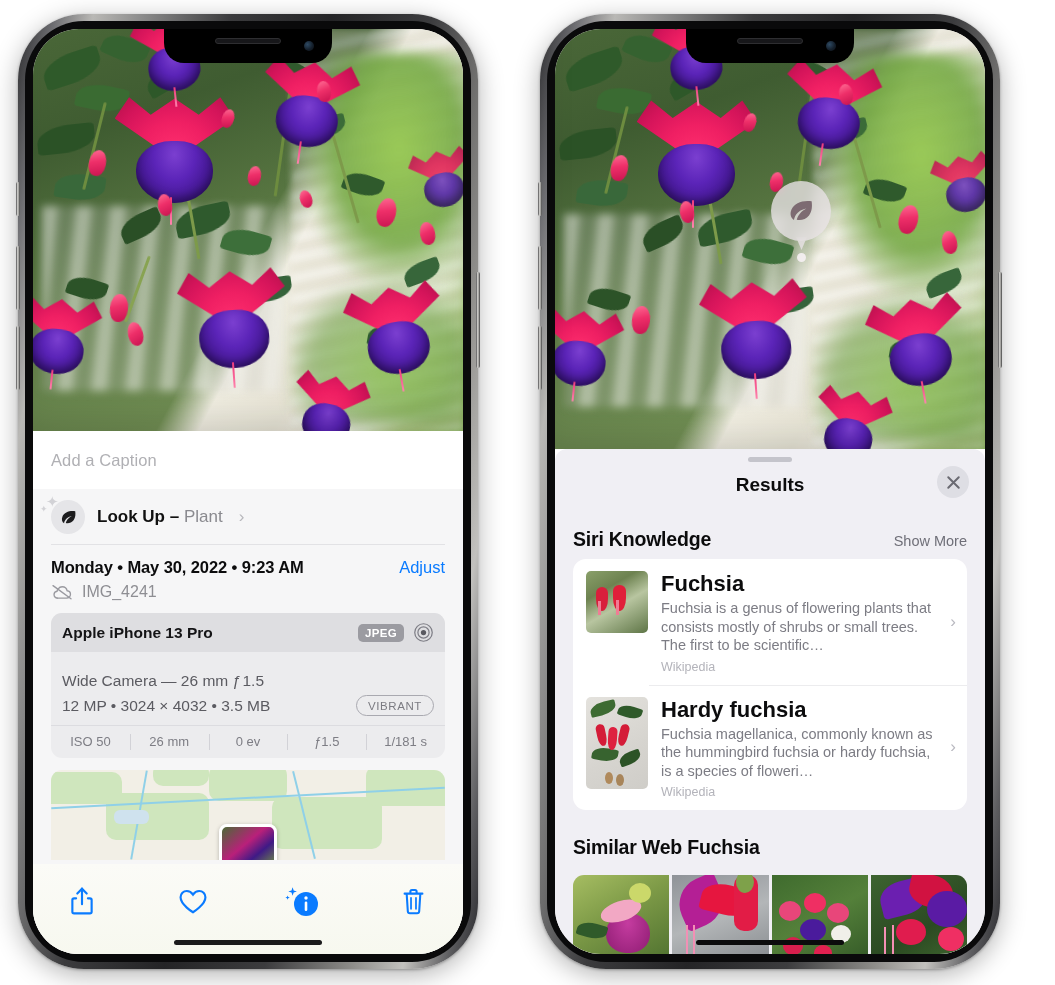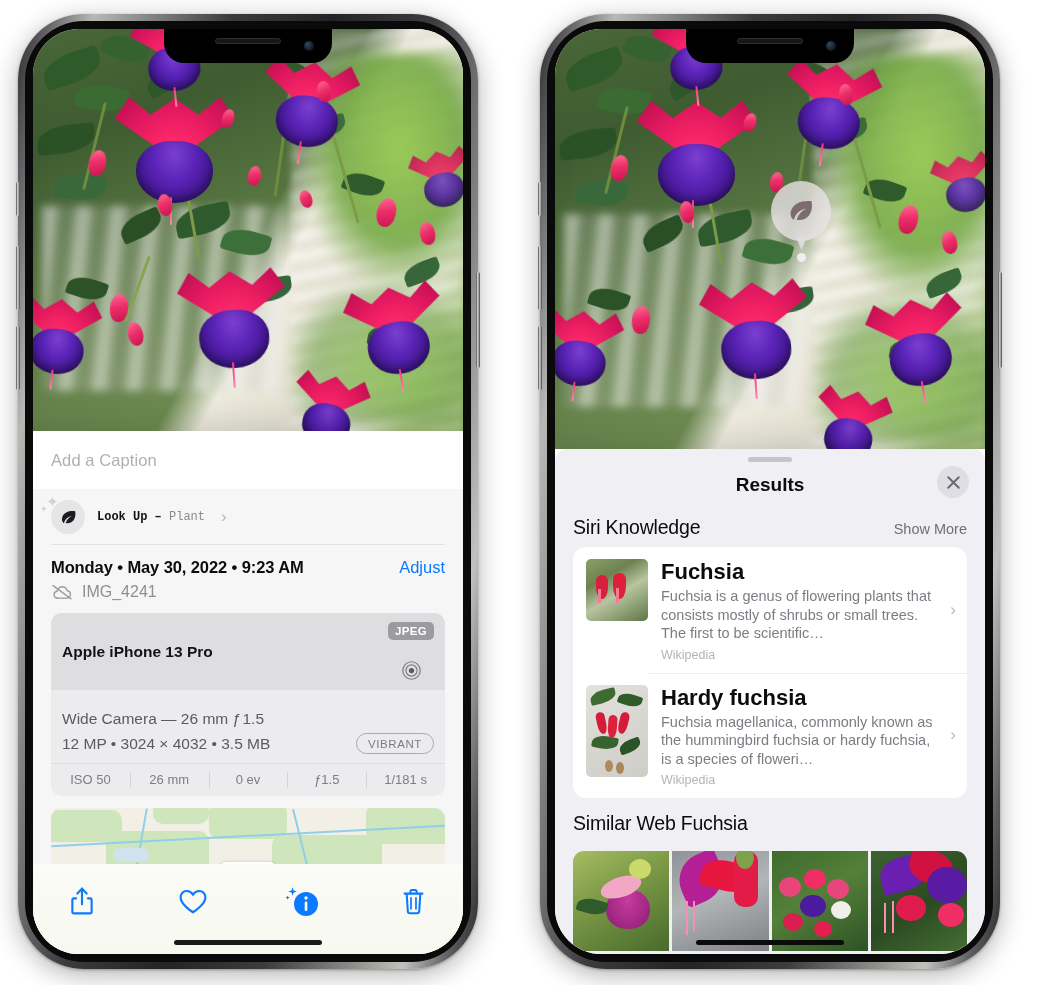--- a/index.html
+++ b/index.html
@@ -133,37 +133,37 @@
     padding: 0 18px; position:relative;
   }
   .lookup:after{ content:""; position:absolute; left:18px; right:18px; bottom:0; height:1px; background:#e2e2e5; }
   .leafcirc {
     position:relative; width:34px; height:34px; border-radius:50%;
     background:#e5e5e8; display:flex; align-items:center; justify-content:center; flex:0 0 auto;
   }
   .sparkle { position:absolute; color:#d2d2d6; font-size:13px; line-height:1; }
   .sp1 { top:-6px; left:-5px; font-size:15px; }
   .sp2 { top:5px; left:-11px; font-size:9px; }
-  .lookup-text { font-size:12px; font-weight:700; color:#111;font-family:Liberation Mono, monospace; }
+  .lookup-text { font-size:17px; font-weight:700; color:#111; }
   .lookup-text .sub { font-weight:400; color:#8a8a8f; }
   .chev { color:#b7b7bc; font-size:17px; margin-left:4px; }
 
   .meta { padding: 13px 18px 0 18px; }
   .meta-row1 { display:flex; align-items:center; justify-content:space-between; }
   .date { font-size:16.5px; font-weight:700; color:#0c0c0d; letter-spacing:-.1px; }
   .adjust { font-size:16.5px; color:#0a7bff; }
   .fname { display:flex; align-items:center; gap:9px; margin-top:6px; font-size:16px; color:#8e8e93; }
 
   .exif { margin: 12px 18px 0 18px; border-radius: 11px; overflow:hidden; background:#ececee; }
   .exif-head {
     display:flex; align-items:center; justify-content:space-between;
     padding: 9px 11px; background:#dedee1;
   }
   .exif-dev { font-size:15.5px; font-weight:700; color:#141416; }
-  .exif-badges { display:flex; align-items:center; gap:20px;flex-direction:column; }
+  .exif-badges { display:flex; align-items:center; gap:9px; }
   .pill-solid { background:#9b9ba1; color:#fff; font-size:11.5px; font-weight:700;
     padding: 3px 7px; border-radius:5px; letter-spacing:.3px; }
   .pill-out { border:1px solid #a9a9b0; color:#7b7b82; font-size:11.5px;
     padding: 3.5px 11px; border-radius:11px; letter-spacing:.6px; }
   .exif-body { padding: 20px 11px 9px 11px; }
   .exif-l1 { font-size:15.5px; color:#5b5b61; }
   .exif-l2row { display:flex; align-items:center; justify-content:space-between; margin-top:5px; }
   .exif-l2 { font-size:15.5px; color:#5b5b61; }
   .exif-foot { display:flex; align-items:center; border-top:1px solid #dcdce0; }
   .exif-cell { flex:1; text-align:center; font-size:13px; color:#7d7d84; padding: 8px 0 9px 0; position:relative; }
@@ -192,21 +192,21 @@
     background:#f0eff4; border-radius: 12px 12px 0 0;
   }
   .grabber { width:44px; height:5px; border-radius:3px; background:#c4c4cb; margin: 8px auto 0 auto; }
   .res-head { position:relative; height:46px; display:flex; align-items:center; justify-content:center; }
   .res-title { font-size:19px; font-weight:700; color:#0b0b0c; }
   .close-btn {
     position:absolute; right:16px; top:4px; width:32px; height:32px; border-radius:50%;
     background:#dedee4; display:flex; align-items:center; justify-content:center;
   }
   .sec-head { display:flex; align-items:baseline; justify-content:space-between; padding: 8px 18px 8px 18px; }
-  .sec-title { font-size:19.5px; font-weight:400; color:#0b0b0c; letter-spacing:-.2px; }
+  .sec-title { font-size:19.5px; font-weight:700; color:#0b0b0c; letter-spacing:-.2px;margin-top:12px; }
   .sec-action { font-size:14.5px; color:#6f6f78; }
 
   .card { margin: 0 18px; background:#fff; border-radius:13px; overflow:hidden; }
   .kr { display:flex; gap:13px; padding: 12px 13px 11px 13px; position:relative; align-items:flex-start; }
   .kr + .kr:before { content:""; position:absolute; left:76px; right:0; top:0; height:1px; background:#ececee; }
   .thumb { width:62px; height:62px; border-radius:5px; flex:0 0 auto; overflow:hidden; position:relative; }
   .thumb.tall { height:92px; }
   .kr-body { flex:1; min-width:0; padding-right: 20px; }
   .kr-title { font-size:22px; font-weight:700; color:#0c0c0d; line-height:1.18; }
   .kr-desc { font-size:14.5px; color:#7c7c84; line-height:1.28; margin-top:2px; }

